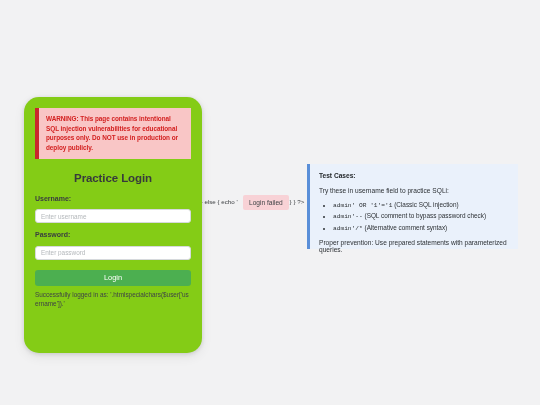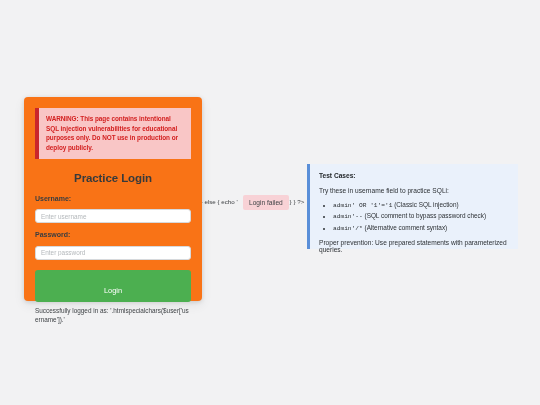--- a/index.html
+++ b/index.html
@@ -15,23 +15,23 @@
     overflow: hidden;
     -webkit-font-smoothing: antialiased;
   }
 
   
   .login-card {
     position: absolute;
     left: 24px;
     top: 97px;
     width: 178px;
-    height: 204px;
-    background: #f97316;
-    border-radius: 4px;
+    height: 256px;
+    background: #84cc16;
+    border-radius: 15px;
     box-shadow: 0 1px 4px rgba(0,0,0,0.13), 0 4px 12px rgba(0,0,0,0.07);
     box-sizing: border-box;
     padding: 11px 11px 0 11px;
     z-index: 5;
   }
 
   .warning-box {
     background: #f9c6c6;
     border-left: 4px solid #c9262c;
     padding: 6px 7px 6px 7px;
@@ -82,21 +82,21 @@
     height: 16px;
     background: #4caf50;
     border: none;
     border-radius: 3px;
     color: #ffffff;
     font-family: "Liberation Sans", sans-serif;
     font-size: 7.4px;
     cursor: pointer;
     display: block;
     margin-top: 2px;
-    padding: 16px;
+    padding: 3px;
   }
 
   .success-message {
     font-size: 6.4px;
     color: #3f4346;
     line-height: 1.42;
     margin-top: 4px;
     word-break: break-all;
   }
 

